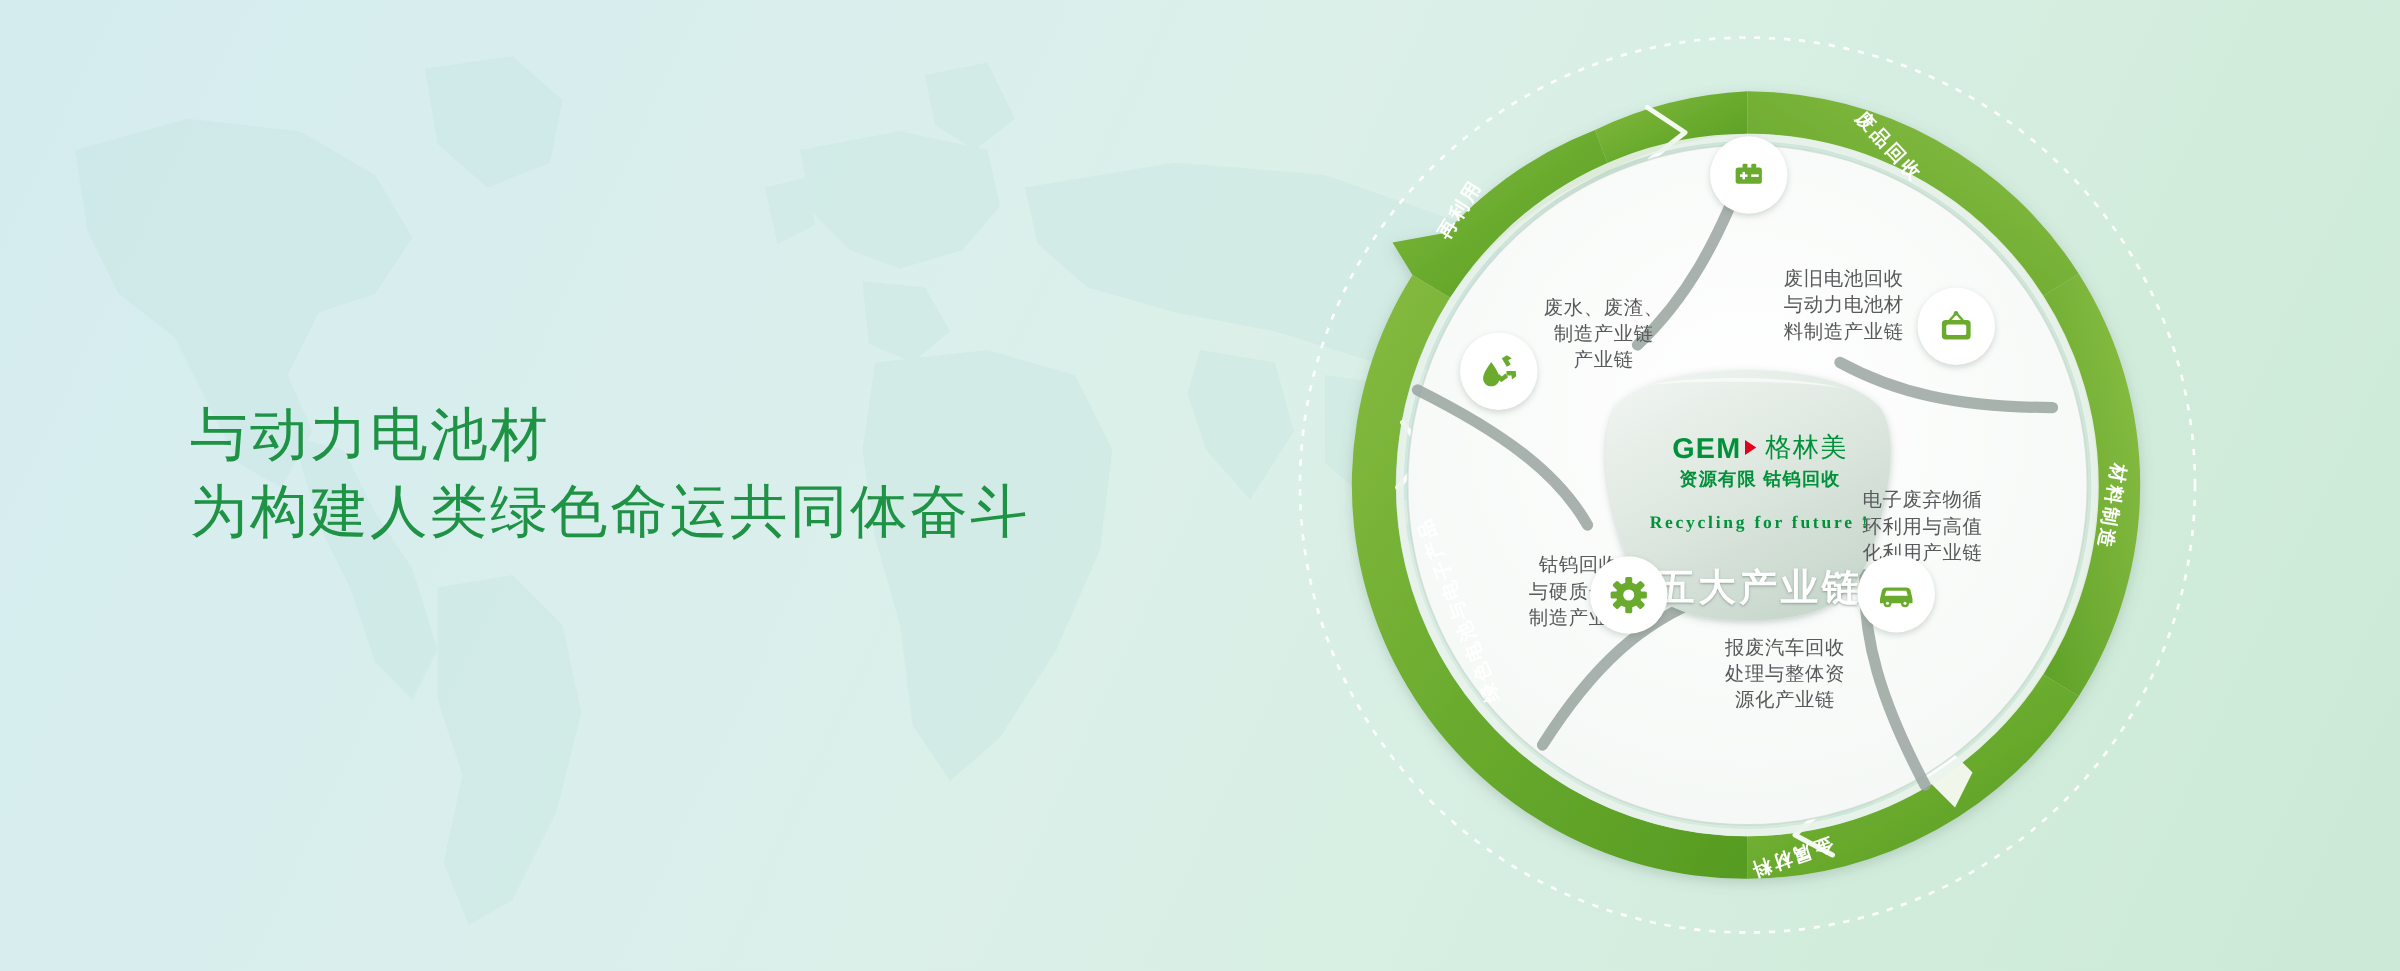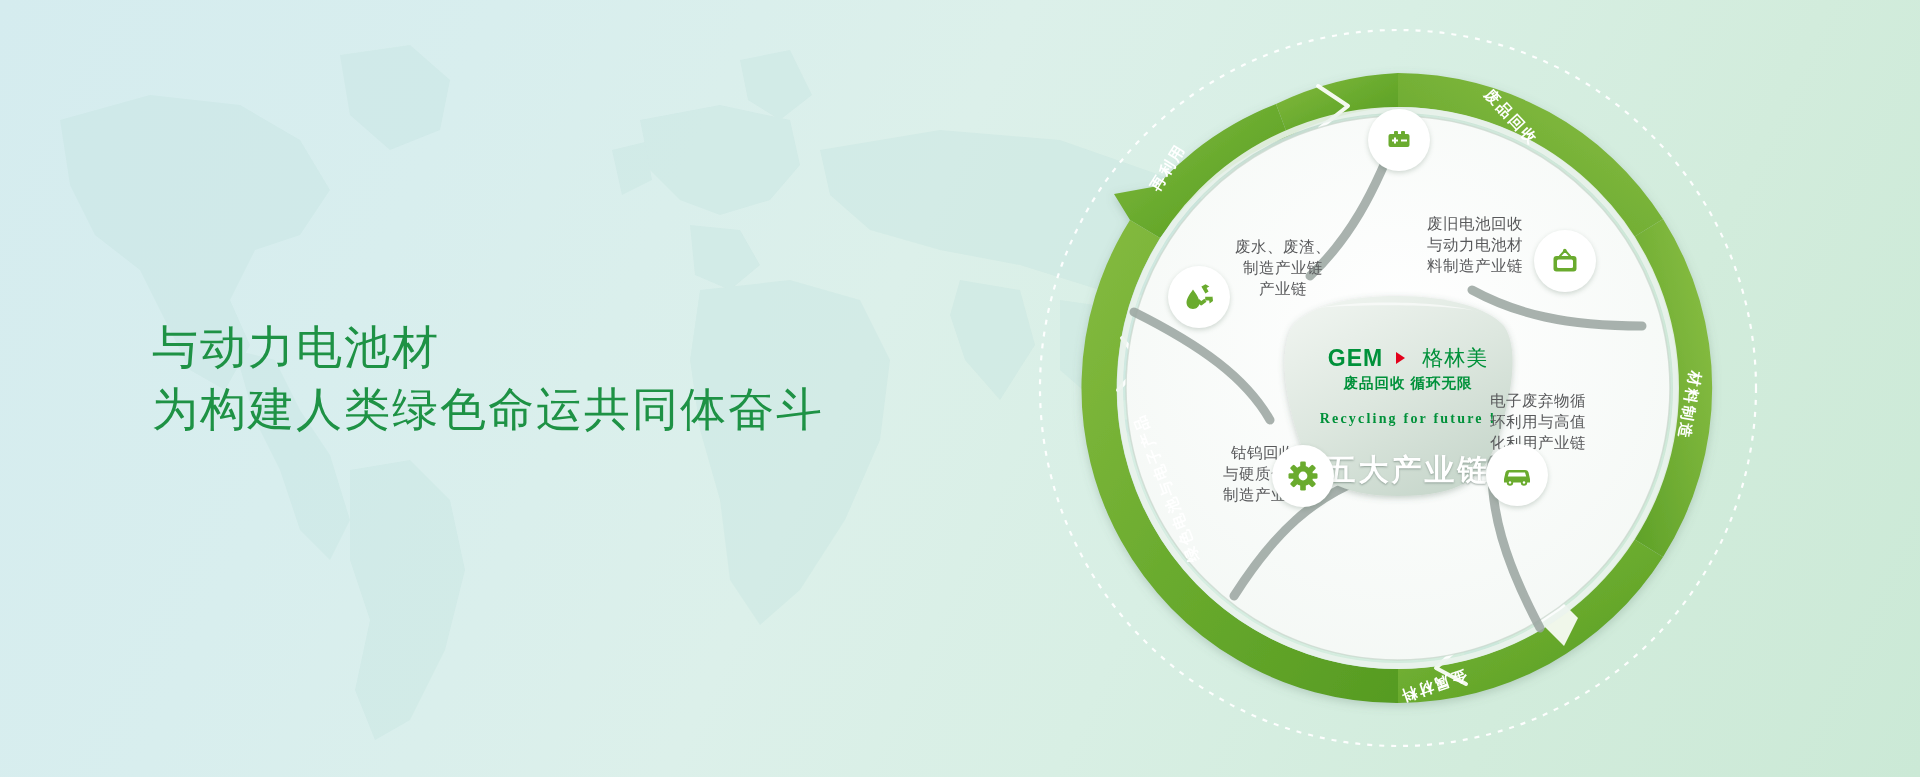--- a/index.html
+++ b/index.html
@@ -60,21 +60,21 @@
   #label-cobalt      { left: 165px; top: 434px; width: 160px; }
 
   
   #center-logo {
     position: absolute;
     left: 300px; top: 337px;
     width: 180px;
     text-align: center;
   }
   #logo-row {
-    display: flex; align-items: center; justify-content: center; gap: 15px;
+    display: flex; align-items: center; justify-content: center; gap: 5px;
     height: 26px;
   }
   #logo-gem {
     font-family: "Liberation Sans", sans-serif;
     font-weight: bold;
     font-size: 23px;
     letter-spacing: 1px;
     color: #00913a;
     line-height: 24px;
   }
@@ -269,31 +269,34 @@
 
     <div class="seg-label" id="label-waste-water">废水、废渣、
 制造产业链
 产业链</div>
     <div class="seg-label" id="label-battery">废旧电池回收
 与动力电池材
 料制造产业链</div>
     <div class="seg-label" id="label-ewaste">电子废弃物循
 环利用与高值
 化利用产业链</div>
+    <div class="seg-label" id="label-vehicle">报废汽车回收
+处理与整体资
+源化产业链</div>
     <div class="seg-label" id="label-cobalt">钴钨回收
 与硬质合金
 制造产业链</div>
 
     <div id="center-logo">
       <div id="logo-row">
         <span id="logo-gem">GEM</span>
         <span id="logo-tri"></span>
         <span id="logo-cn">格林美</span>
       </div>
-      <div id="logo-slogan">废品回收  循环无限</div>
+      <div id="logo-slogan">资源有限  钴钨回收</div>
       <div id="logo-en">Recycling for future !</div>
     </div>
 
     <div id="center-title">五大产业链</div>
 
     <div class="ring-label" id="ring-reuse">再利用</div>
     <div class="ring-label" id="ring-scrap">废品回收</div>
     <div class="ring-label" id="ring-material">材料制造</div>
     <div class="ring-label" id="ring-metal">金属材料</div>
     <div class="ring-label" id="ring-green">绿色电池与电子产品</div>

